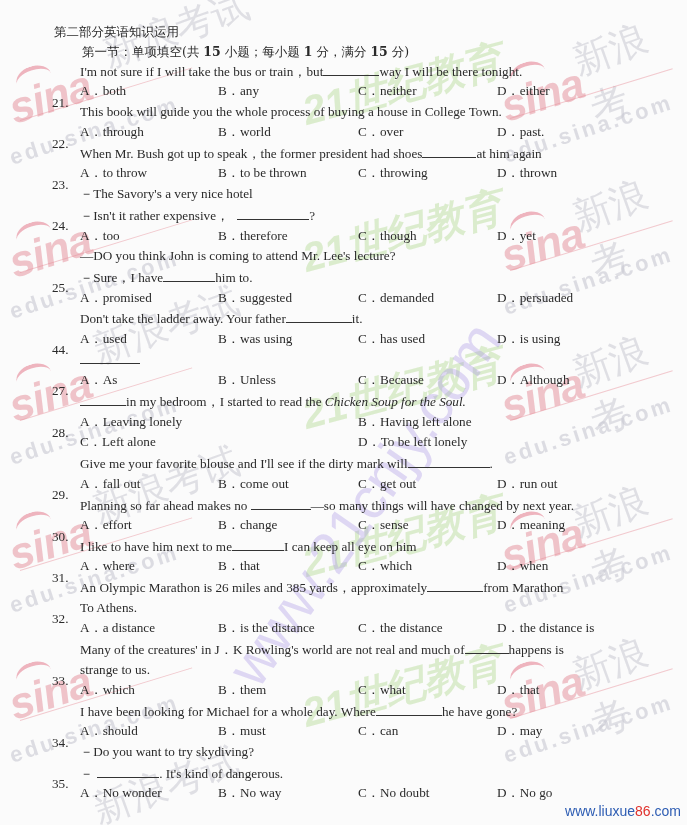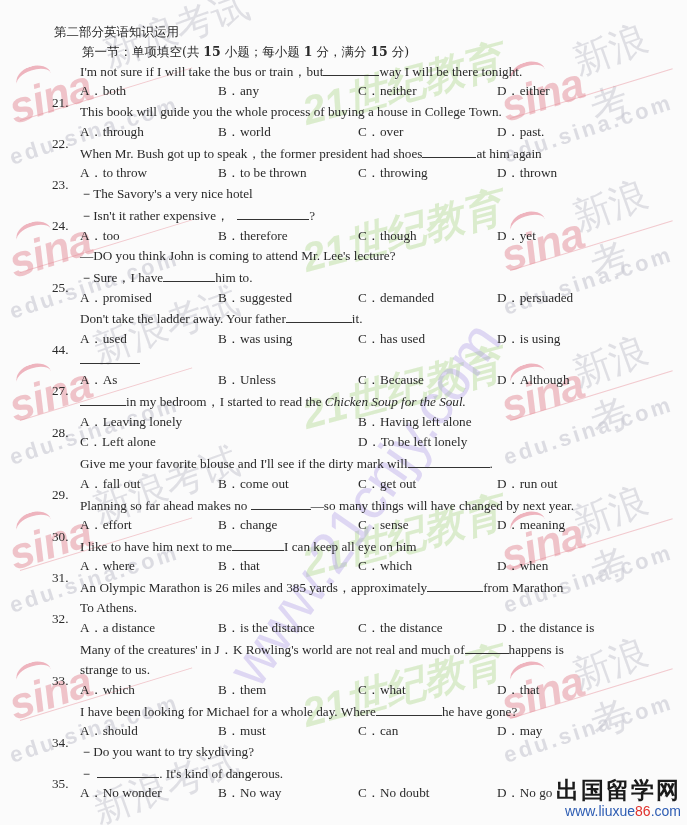--- a/index.html
+++ b/index.html
@@ -246,15 +246,14 @@
     <div class="line qtext" style="top:744px;">－Do you want to try skydiving?</div>
     <div class="line qtext" style="top:765px;"><span>－</span><span class="blank" style="width:62px;margin-left:4px;"></span><span>.  It's kind of dangerous.</span></div>
     <div class="line opt" style="left:80px;top:785px;">A．No wonder</div>
     <div class="line opt" style="left:218px;top:785px;">B．No way</div>
     <div class="line opt" style="left:358px;top:785px;">C．No doubt</div>
     <div class="line opt" style="left:497px;top:785px;">D．No go</div>
   </div>
 </div>
 
 <div class="logo">
-  <div class="logo-cn">出国留学网</div>
   <div class="logo-url"><span>www.liuxue</span><span class="red">86</span><span>.com</span></div>
 </div>
 
 </body></html>

